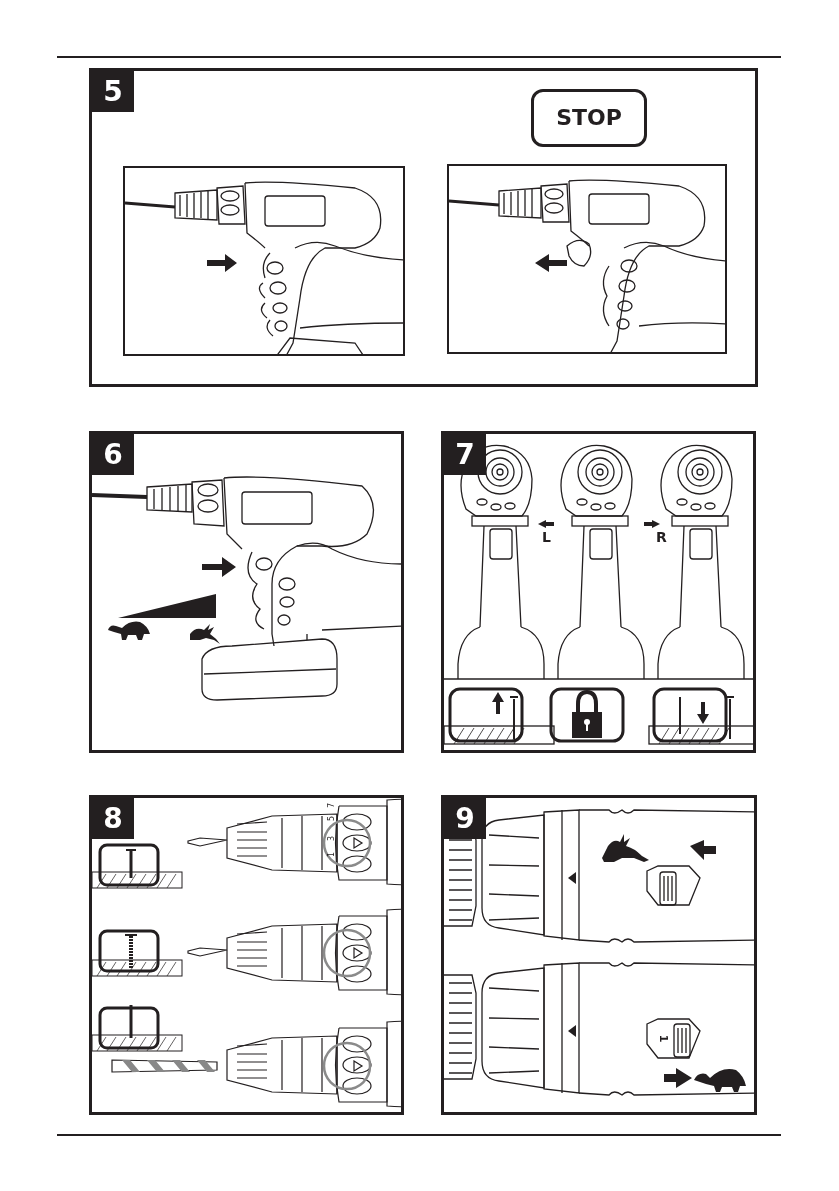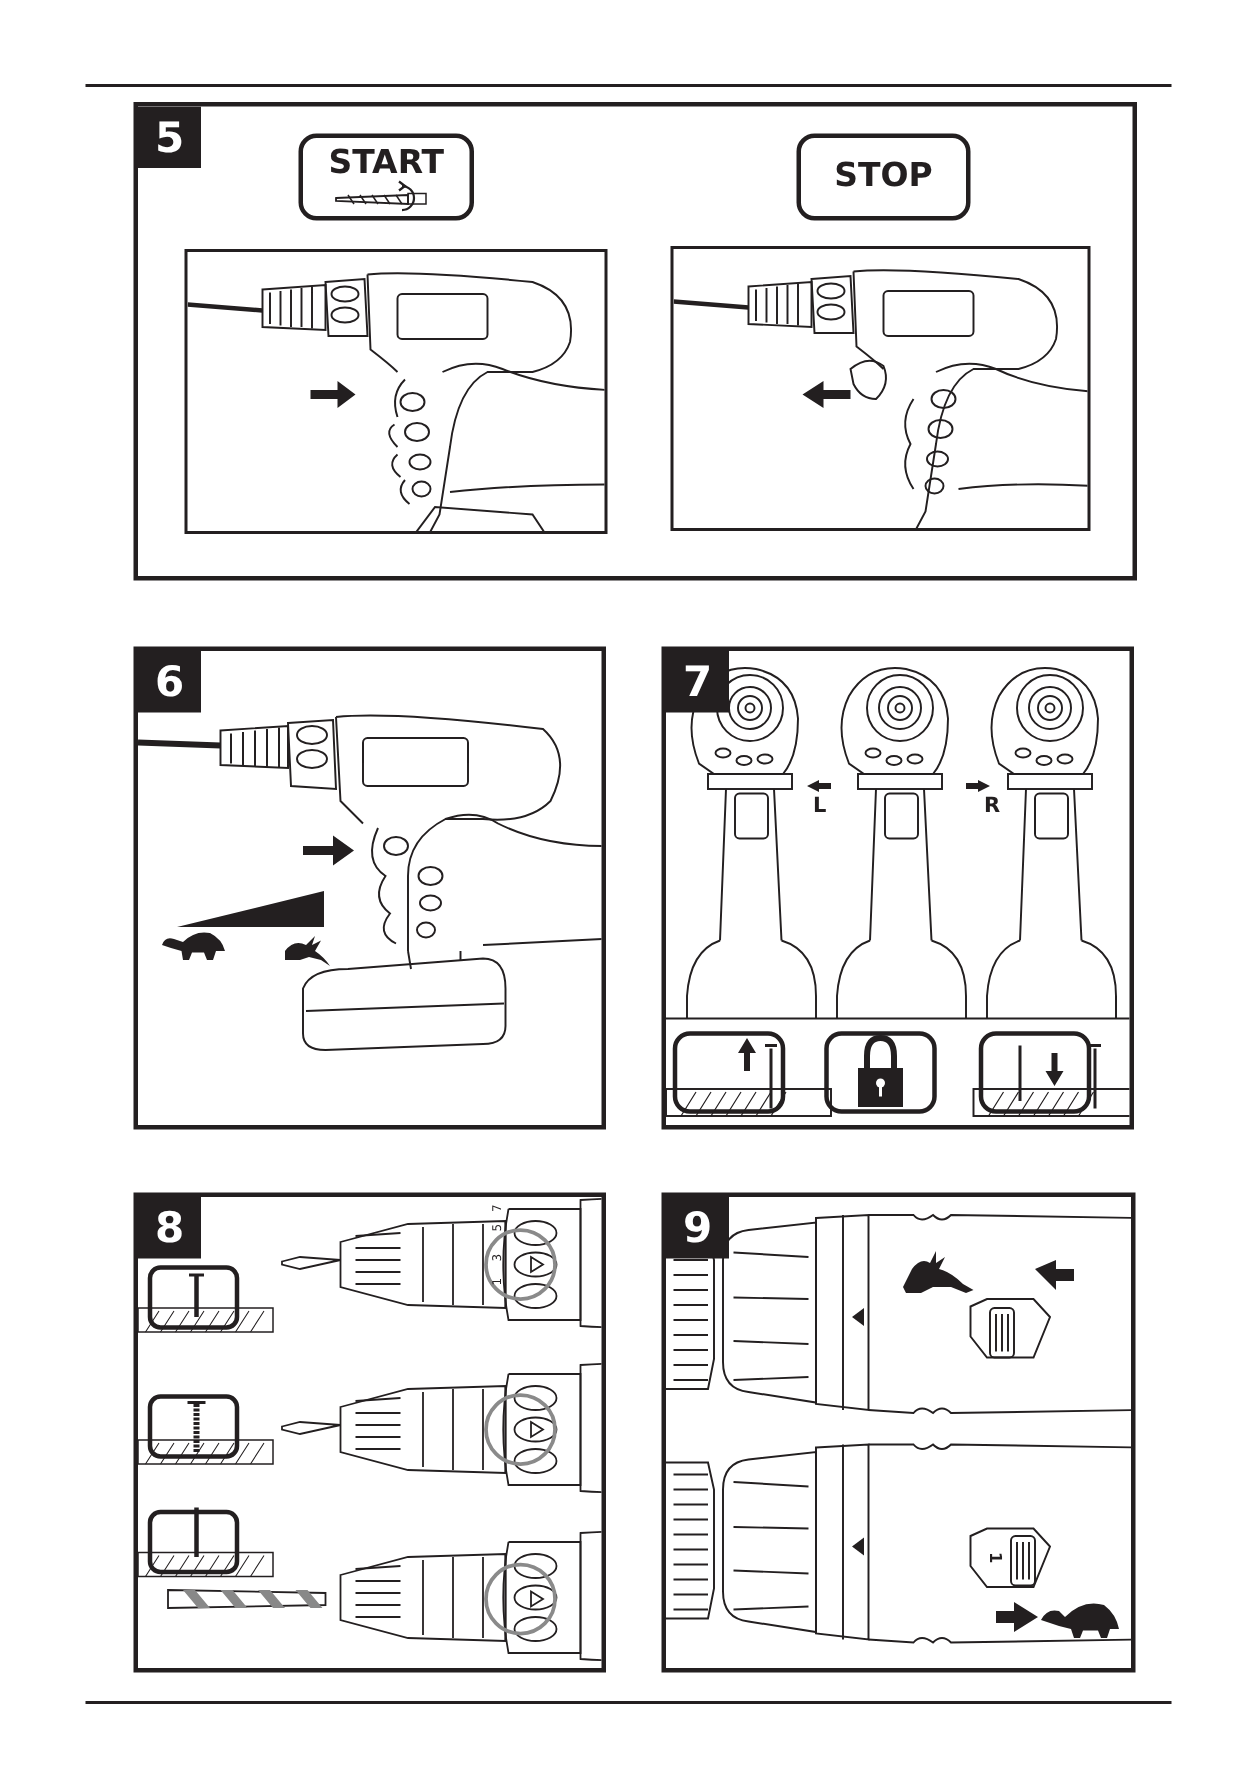--- a/index.html
+++ b/index.html
@@ -14,30 +14,20 @@
   .lr{position:absolute;font-weight:bold;font-size:14px;font-family:"DejaVu Sans",sans-serif;}
 </style>
 </head>
 <body>
 
 <div class="rule" style="top:56px;"></div>
 <div class="rule" style="top:1134px;height:2px;"></div>
 
 <div class="panel" style="left:89px;top:68px;width:669px;height:319px;">
   <div class="num">5</div>
-  <div class="label-box" style="left:107px;top:18px;width:117px;height:58px;">
-    <div style="margin-top:4px;">START</div>
-    <svg width="111" height="52" style="top:0;left:0;">
-      <path d="M22 40 L70 38 L70 44 L22 42 Z" fill="none" stroke="#231f20" stroke-width="1.2"></path>
-      <path d="M30 38 L34 44 M38 38 L42 44 M46 38 L50 44 M54 38 L58 44 M62 38 L66 44" stroke="#231f20"></path>
-      <rect x="70" y="37" width="12" height="7" fill="none" stroke="#231f20"></rect>
-      <path d="M66 32 A6 6 0 1 1 66 48" fill="none" stroke="#231f20" stroke-width="1.5"></path>
-      <path d="M64 29 L68 32 L64 35" fill="none" stroke="#231f20" stroke-width="1.5"></path>
-    </svg>
-  </div>
   <div class="label-box" style="left:439px;top:18px;width:116px;height:58px;line-height:52px;">
     <span>STOP</span>
   </div>
 
   <div class="inner" style="left:31px;top:95px;width:282px;height:190px;">
     <svg width="282" height="190">
       <g fill="none" stroke="#231f20" stroke-width="1.3">
         <path d="M0 35 L50 39" stroke-width="3"></path>
         <path d="M50 25 L92 22 L92 52 L50 50 Z"></path>
         <path d="M55 27 L55 48 M62 26 L62 49 M69 25 L69 50 M76 24 L76 50 M83 23 L83 51"></path>

